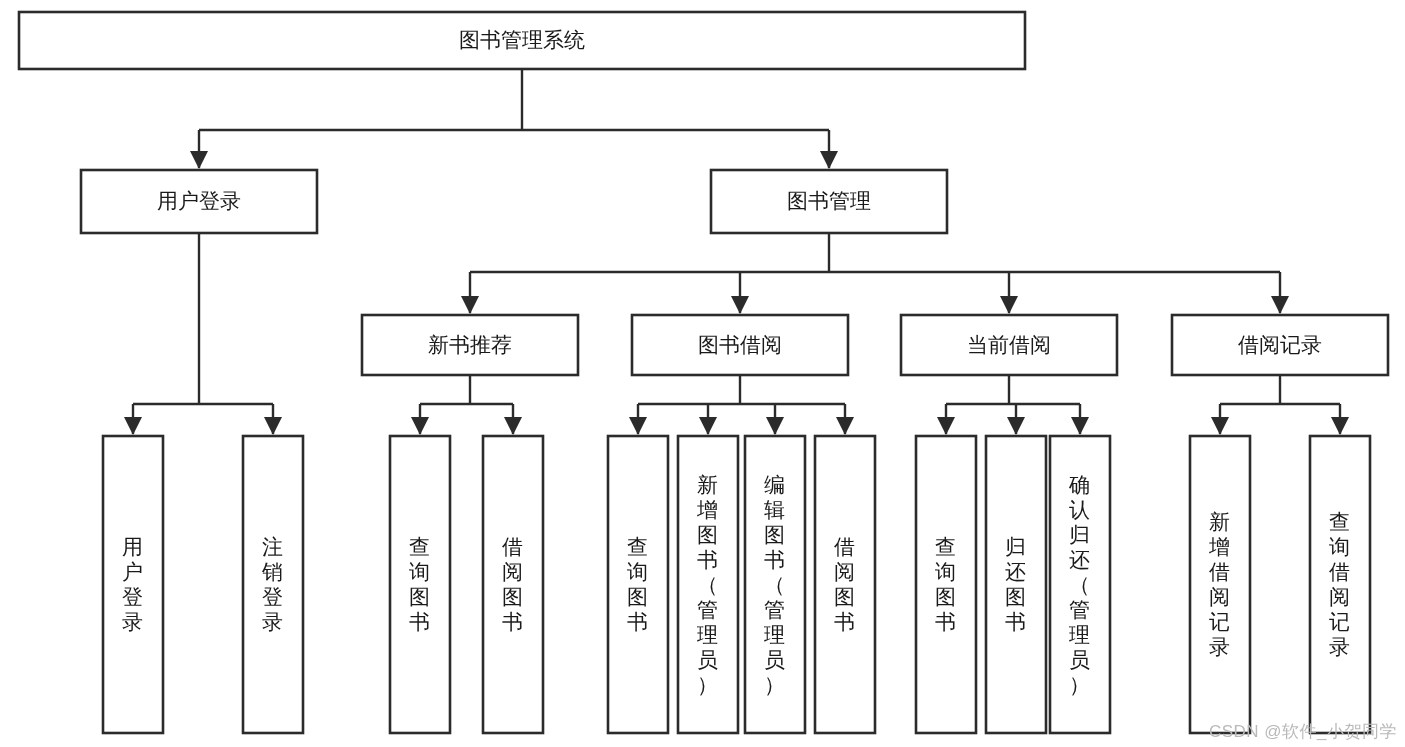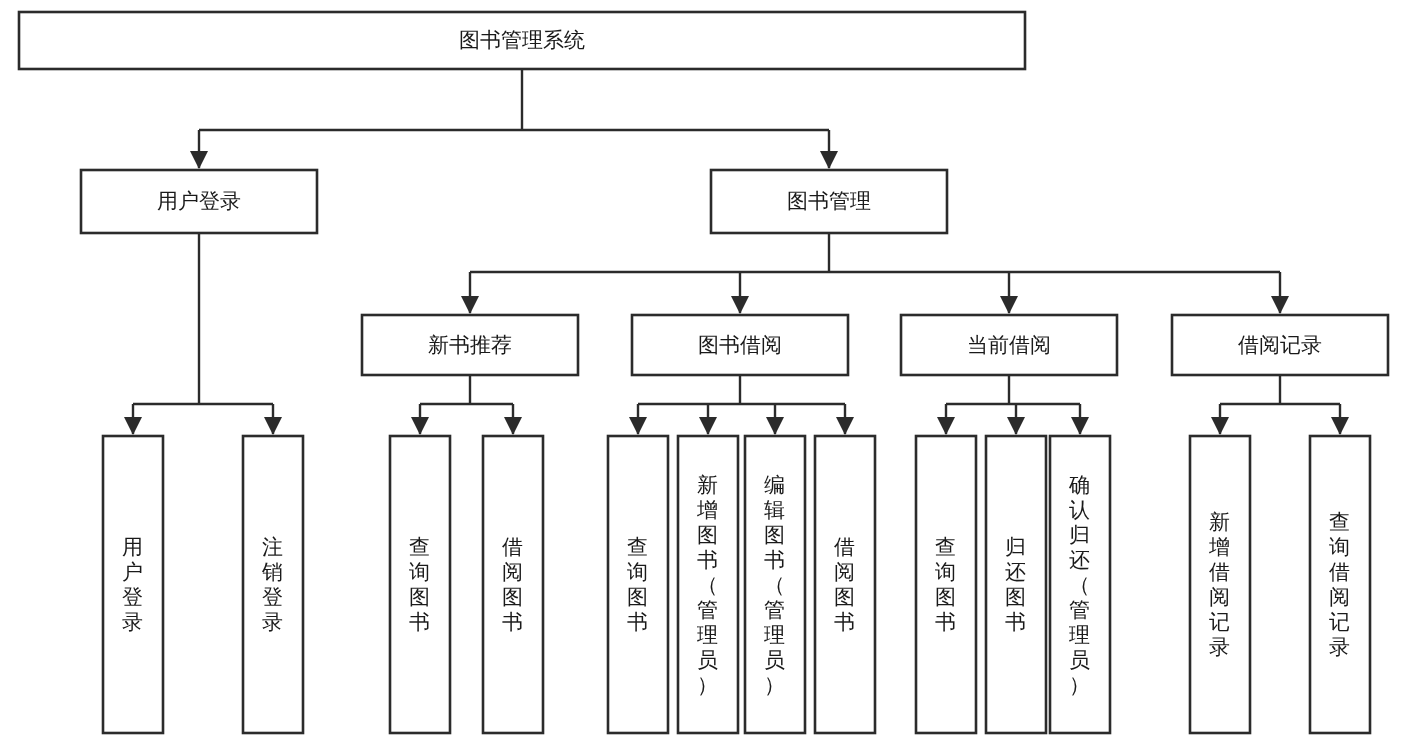--- a/index.html
+++ b/index.html
@@ -199,13 +199,14 @@
         <g>
           <rect x="1190" y="436" width="60" height="297" class="node-box"></rect>
           <text x="1220" class="node-label vertical"><tspan x="1220" y="523">新</tspan><tspan x="1220" y="548">增</tspan><tspan x="1220" y="573">借</tspan><tspan x="1220" y="598">阅</tspan><tspan x="1220" y="623">记</tspan><tspan x="1220" y="648">录</tspan></text>
         </g>
         <g>
           <rect x="1310" y="436" width="60" height="297" class="node-box"></rect>
           <text x="1340" class="node-label vertical"><tspan x="1340" y="523">查</tspan><tspan x="1340" y="548">询</tspan><tspan x="1340" y="573">借</tspan><tspan x="1340" y="598">阅</tspan><tspan x="1340" y="623">记</tspan><tspan x="1340" y="648">录</tspan></text>
         </g>
       </g>
   </svg>
+  <div class="watermark">CSDN @软件_小贺同学</div>
 </div>
 
 </body></html>

